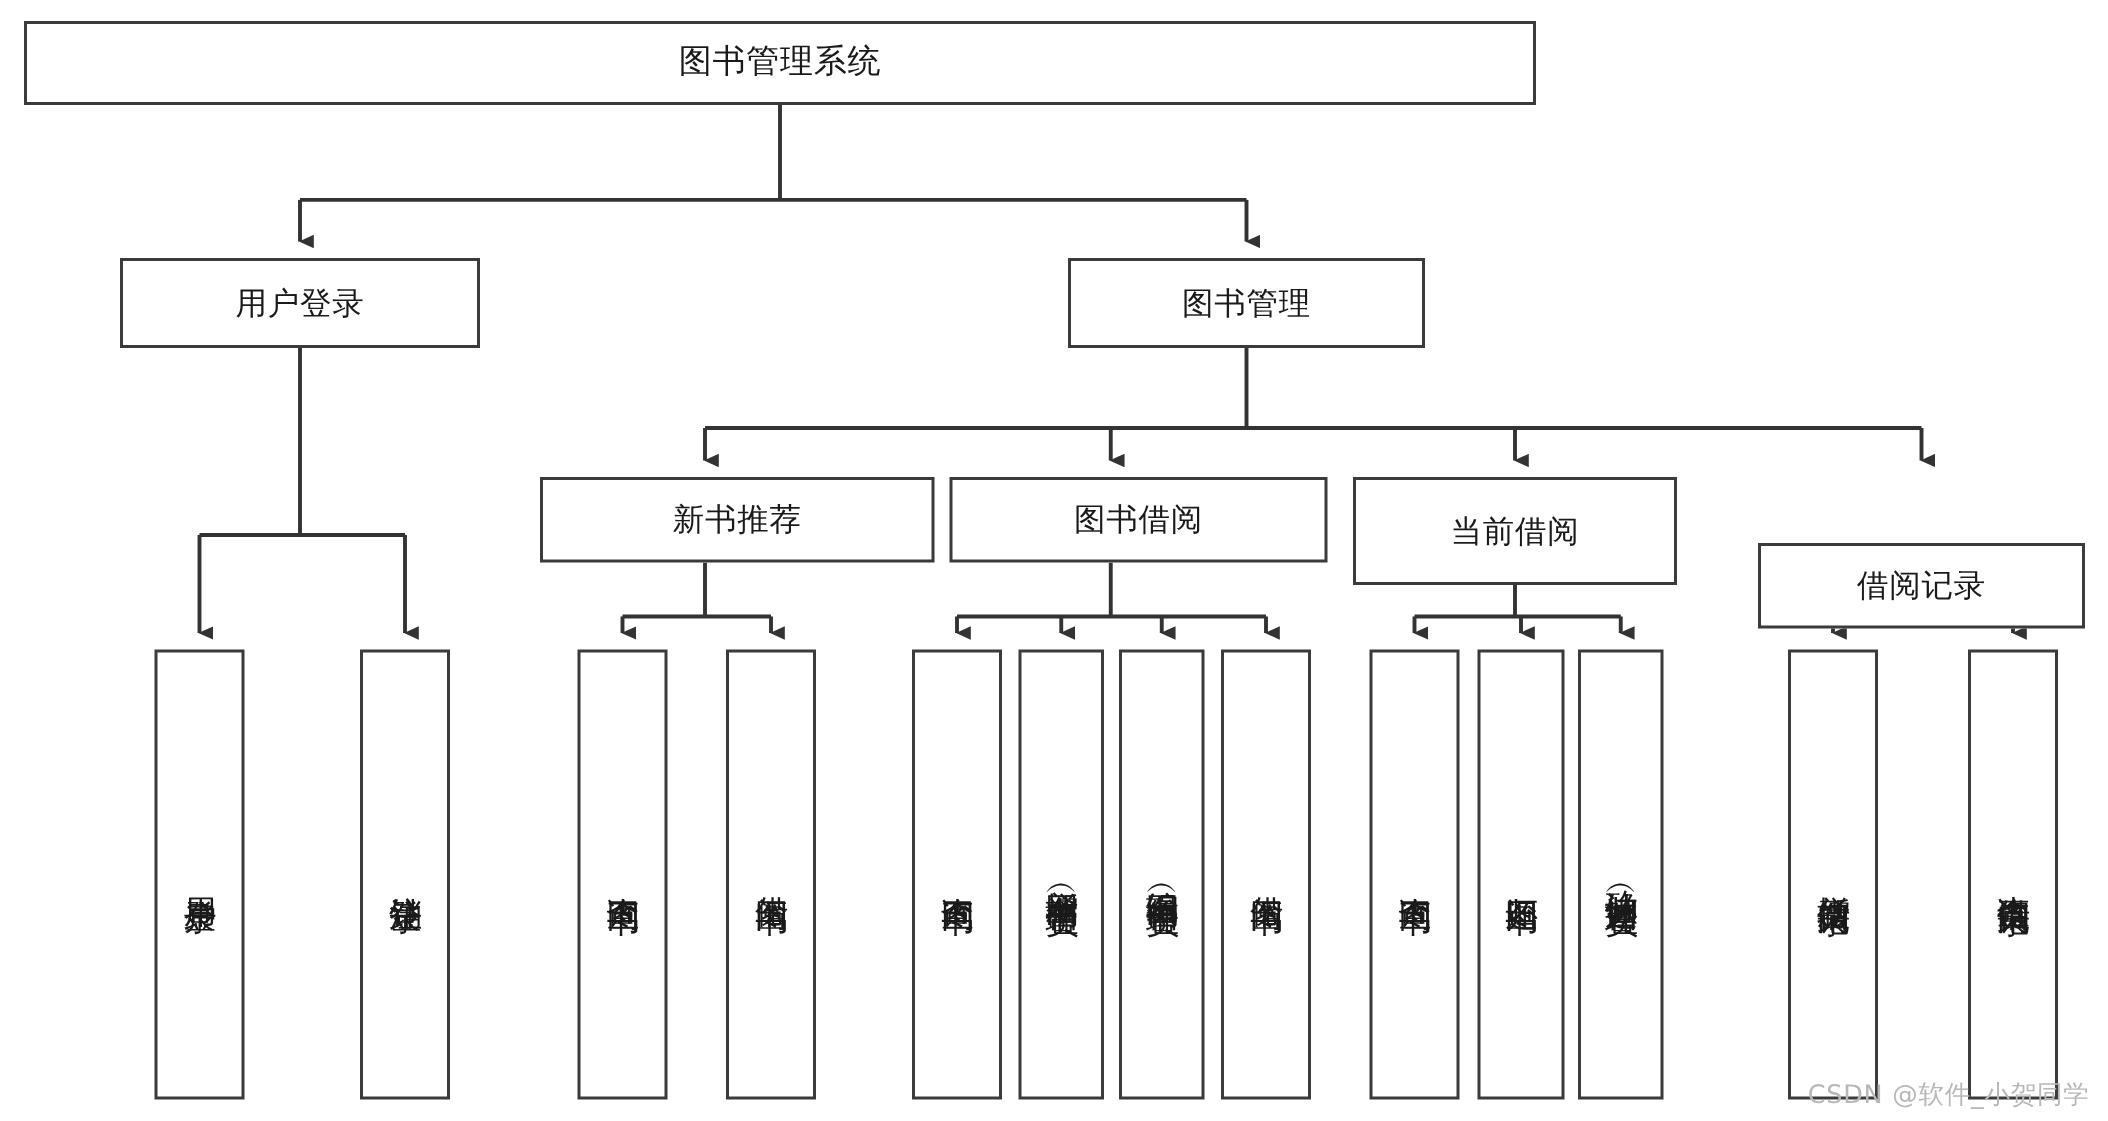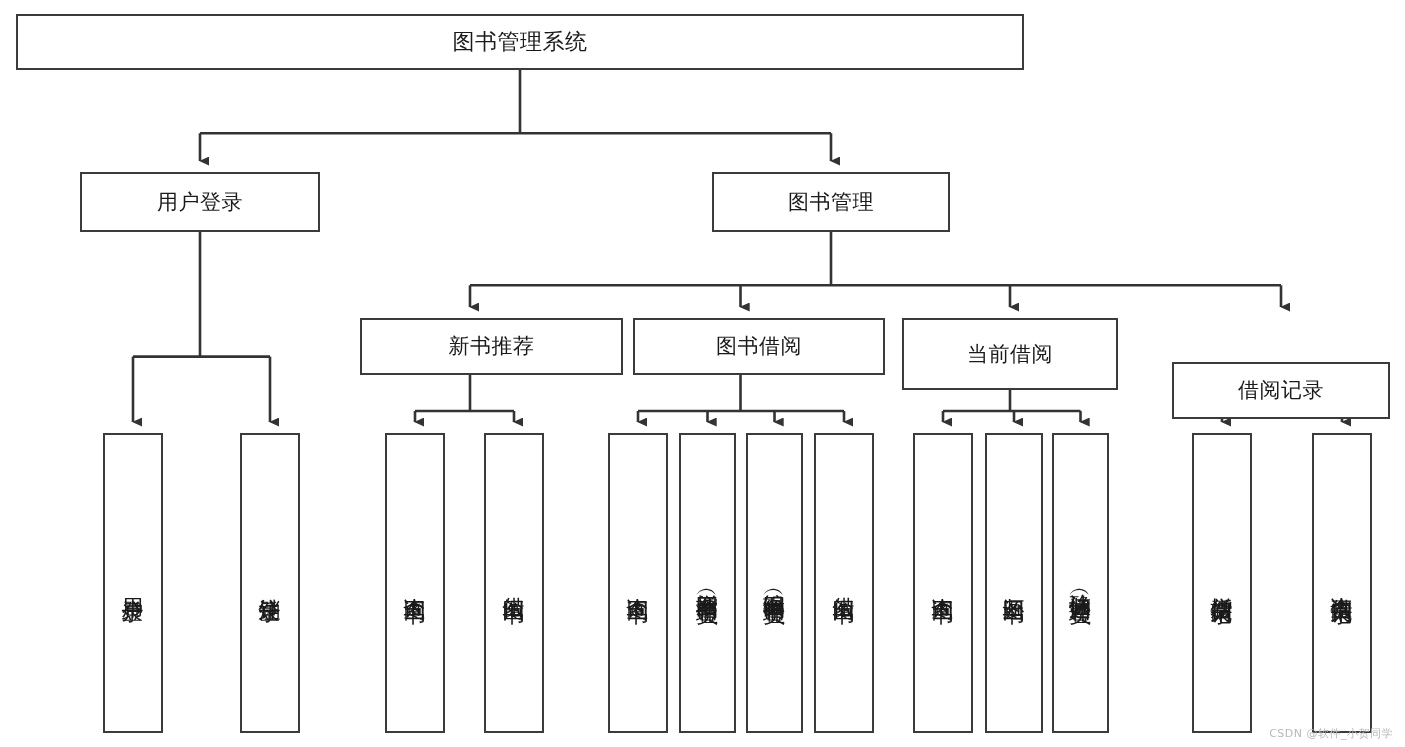--- a/index.html
+++ b/index.html
@@ -60,21 +60,21 @@
     text-orientation: upright;
     font-size: 22px;
     line-height: 1.14;
     letter-spacing: 1.5px;
     white-space: nowrap;
   }
   .watermark {
     position: absolute;
     right: 12px;
     bottom: 6px;
-    font-size: 11px;
+    font-size: 17px;
     color: #b8b8b8;
     letter-spacing: 0.5px;
     white-space: nowrap;
   }
 </style>
 </head>
 <body>
 
 <div id="canvas">
 

